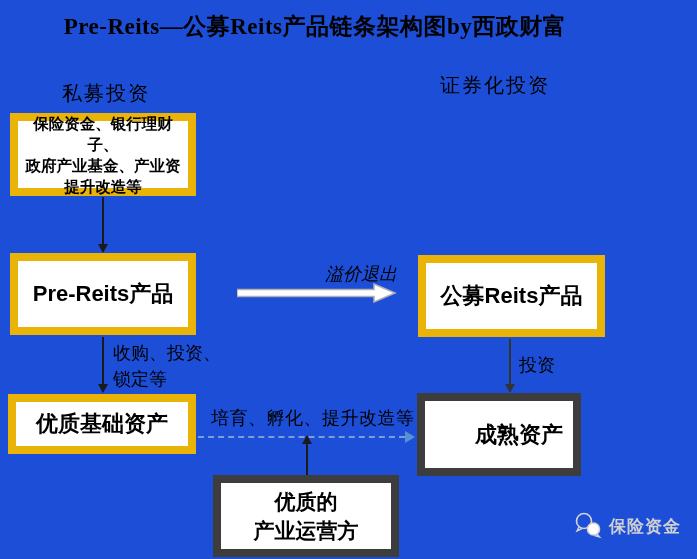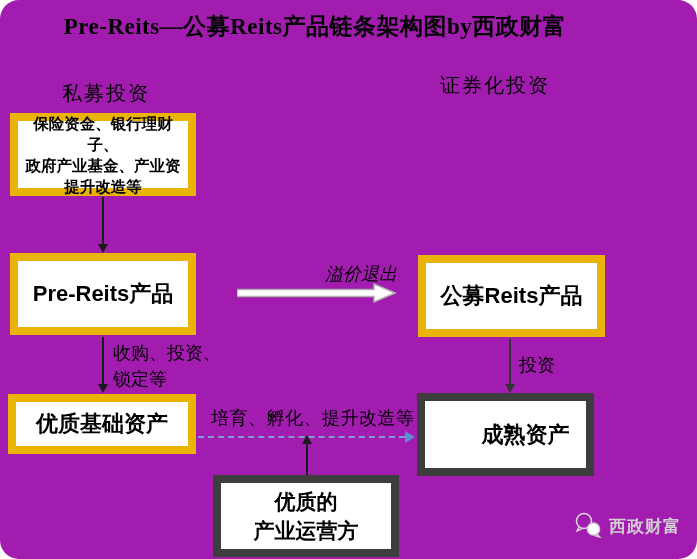--- a/index.html
+++ b/index.html
@@ -5,23 +5,22 @@
   html, body {
     margin: 0;
     padding: 0;
     background: #ffffff;
     font-family: "Liberation Sans", sans-serif;
   }
   .canvas {
     position: relative;
     width: 697px;
     height: 559px;
-    background: #a21caf;
+    background: #1d4ed8;
     overflow: hidden;
-    border-radius: 19px;
   }
   .title {
     position: absolute;
     left: 40px;
     top: 11px;
     width: 550px;
     text-align: center;
     font-family: "Liberation Serif", serif;
     font-weight: 700;
     font-size: 23px;
@@ -63,21 +62,21 @@
   }
   .node-public-reits {
     left: 418px; top: 255px; width: 187px; height: 82px;
     font-weight: 700; font-size: 22px;
   }
   .node-quality {
     left: 8px; top: 394px; width: 188px; height: 60px;
     font-weight: 700; font-size: 22px;
   }
   .node-mature {
-    left: 417px; top: 393px; width: 177px; height: 83px;
+    left: 417px; top: 393px; width: 164px; height: 83px;
     font-weight: 700; font-size: 22px; padding-left: 40px;
   }
   .node-operator {
     left: 213px; top: 475px; width: 186px; height: 82px;
     font-weight: 700; font-size: 21px; line-height: 29px;
   }
 
   .v-line {
     position: absolute;
     width: 0;
@@ -204,16 +203,16 @@
     <span>产业运营方</span>
   </div>
 
   <div class="watermark">
     <svg width="32" height="30" viewBox="0 0 32 30">
       <circle cx="11" cy="10" r="7.5" fill="none" stroke="#d4d4d4" stroke-width="1.6"></circle>
       <path d="M6 16 L4 20 L9 17.5" fill="none" stroke="#d4d4d4" stroke-width="1.4"></path>
       <circle cx="20.5" cy="18" r="6" fill="#ffffff" stroke="#d4d4d4" stroke-width="1.6"></circle>
       <path d="M24 23 L26.5 26 L21.5 24.5" fill="none" stroke="#d4d4d4" stroke-width="1.4"></path>
     </svg>
-    <span class="watermark-text">西政财富</span>
+    <span class="watermark-text">保险资金</span>
   </div>
 
 </div>
 
 </body></html>

